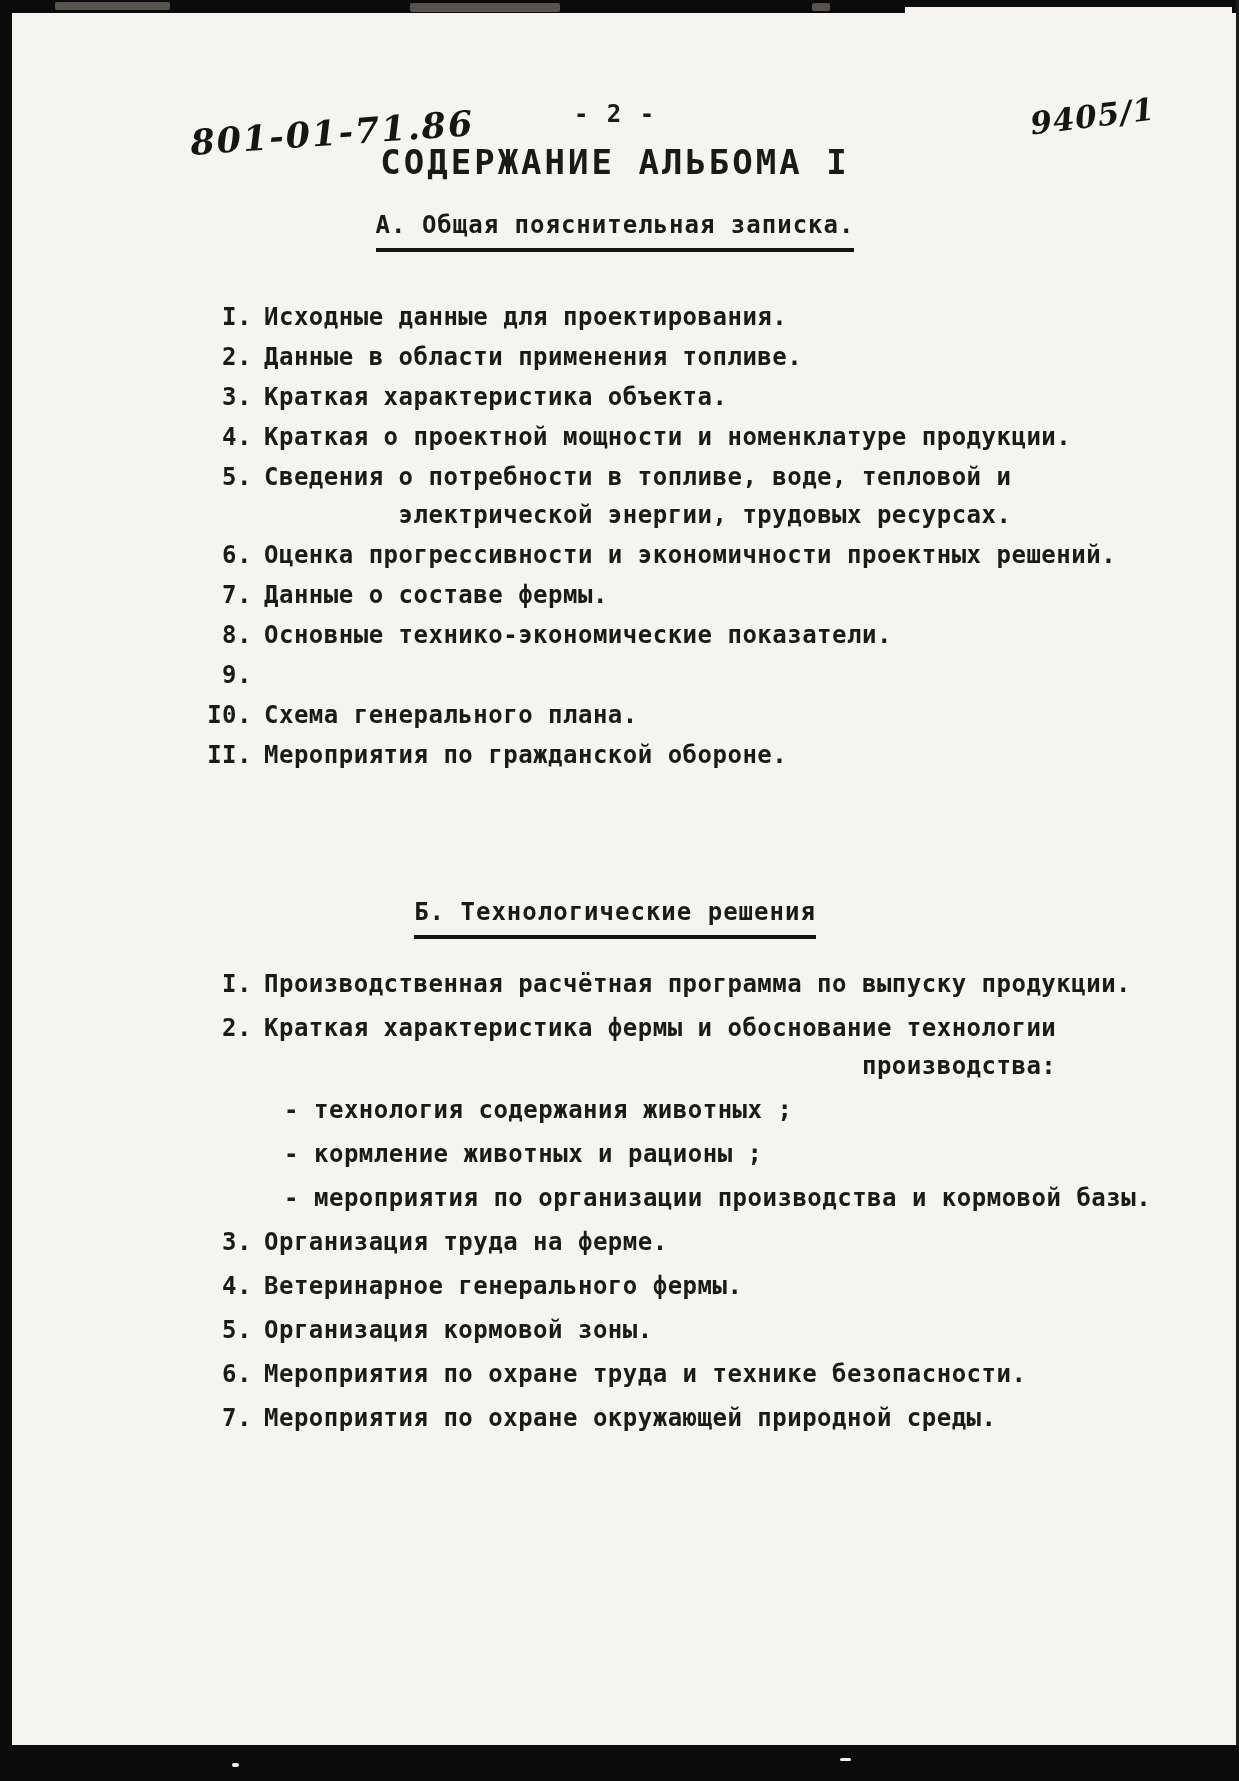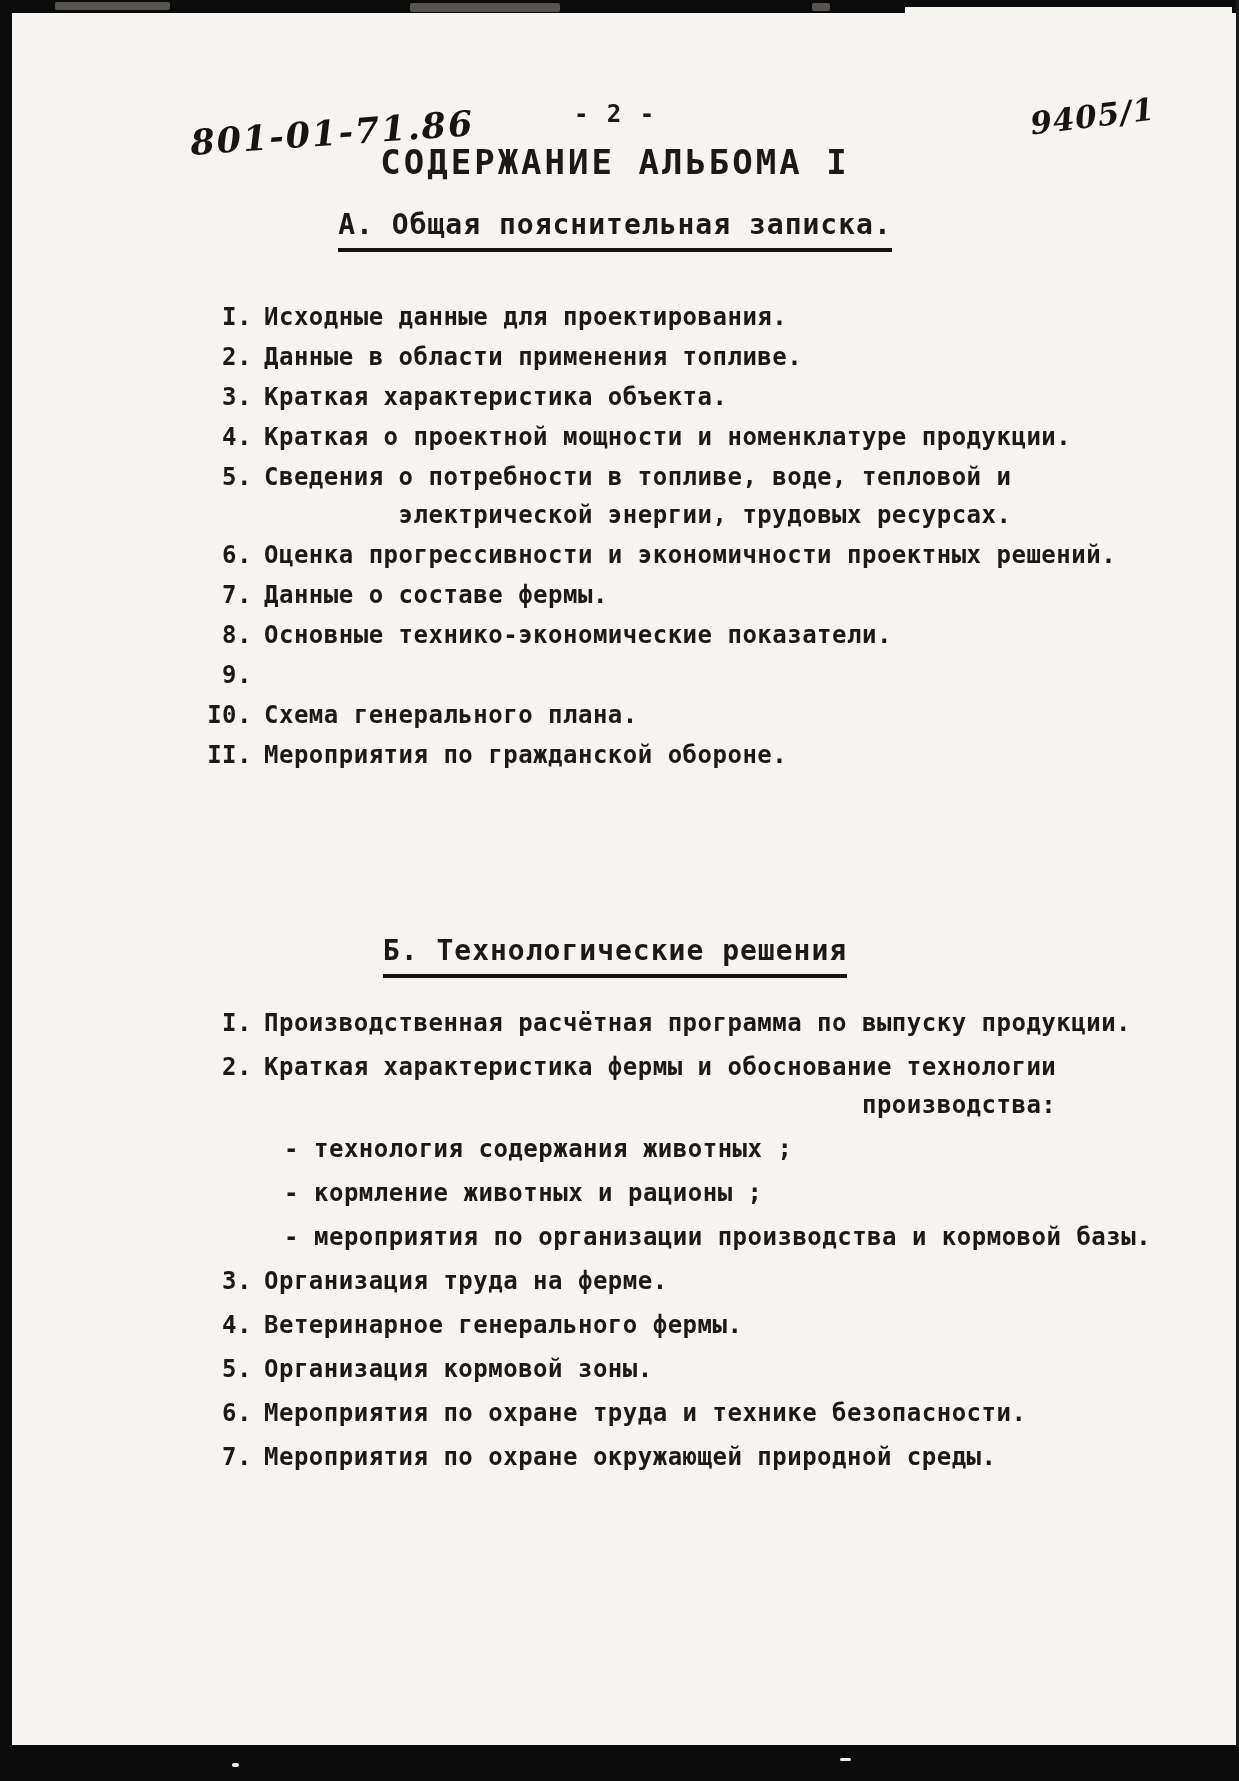--- a/index.html
+++ b/index.html
@@ -33,25 +33,25 @@
     font-style:italic;font-weight:700;font-size:31px;letter-spacing:1px;
     transform:rotate(-7deg);color:#171511;
   }
   .head-center{position:absolute;left:180px;top:100px;width:870px;text-align:center;}
   .page-number{font-size:24px;font-weight:700;letter-spacing:2px;}
   .album-title{margin-top:14px;font-size:34px;font-weight:700;letter-spacing:3px;}
 
   
   .section{position:absolute;left:180px;width:1010px;}
   .section-a{top:208px;}
-  .section-b{top:934px;}
+  .section-b{top:895px;}
   .heading-row{width:870px;text-align:center;margin-bottom:46px;}
   .section-b .heading-row{margin-bottom:26px;}
   .heading-text{
-    display:inline-block;font-size:28px;font-weight:700;letter-spacing:1px;
+    display:inline-block;font-size:24px;font-weight:700;letter-spacing:1px;
     border-bottom:4px solid #161412;padding-bottom:6px;line-height:34px;
   }
   .toc-item{display:flex;line-height:38px;font-size:24px;font-weight:700;letter-spacing:.5px;}
   .section-a .toc-item{margin-bottom:2px;}
   .section-b .toc-item{margin-bottom:6px;}
   .num{width:72px;text-align:right;flex-shrink:0;}
   .txt{margin-left:12px;white-space:pre-wrap;text-align:right;}
   .sub-item{display:flex;padding-left:104px;line-height:38px;font-size:24px;font-weight:700;letter-spacing:.5px;margin-bottom:6px;}
   .dash{width:20px;flex-shrink:0;}
   .sub-item .txt{margin-left:10px;}

